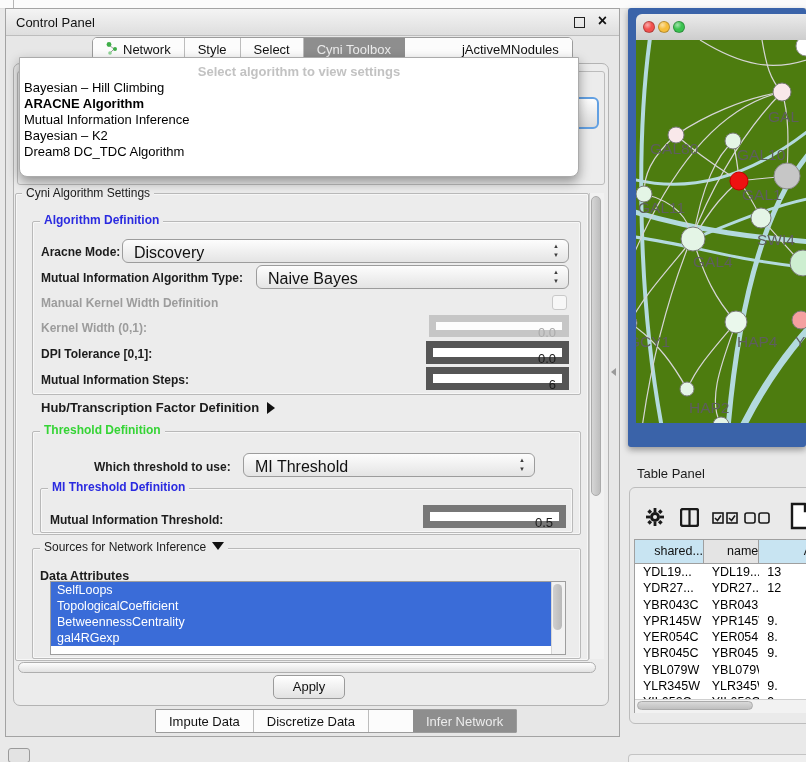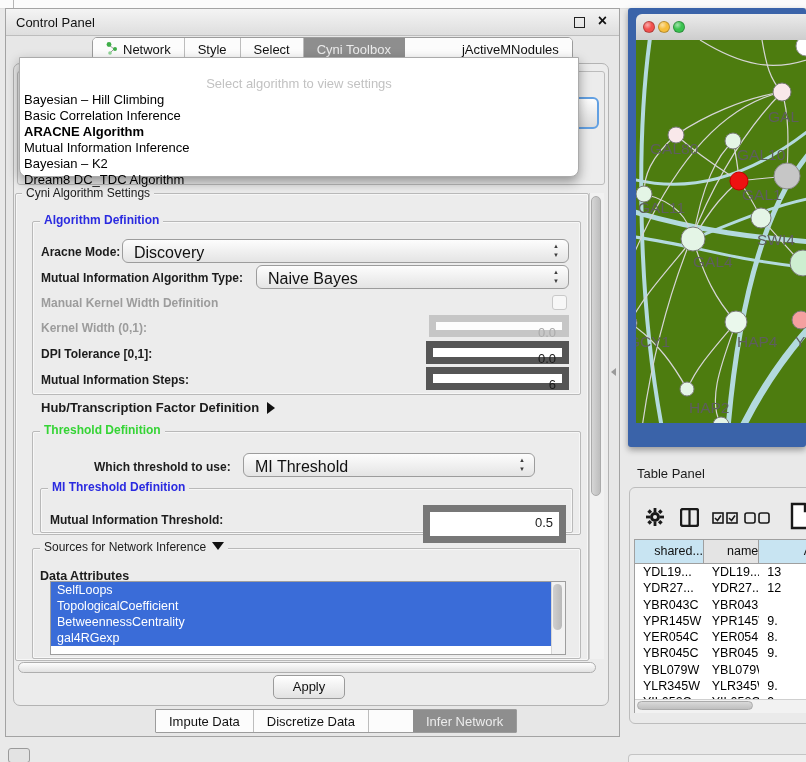--- a/index.html
+++ b/index.html
@@ -35,21 +35,21 @@
   
   #bg-group-frag{left:11px;top:62px;width:586px;height:112px;border:1px solid #bcbcbc;border-radius:3px;}
   #bg-combo-btn{left:567px;top:88px;width:22px;height:28px;border:2px solid #62a0e2;border-radius:6px;
                 background:linear-gradient(#fdfdfd,#dcdcdc);}
   #bg-combo2{left:35px;top:144px;width:532px;height:24px;border:1px solid #a6a6a6;border-radius:6px;
              background:#f2f2f2;color:#a9a9a9;font-size:13px;line-height:24px;padding-left:10px;box-sizing:border-box;overflow:hidden;}
 
   
   #algo-popup{left:13px;top:48px;width:560px;height:120px;background:#ffffff;border:1px solid #ababab;
               border-radius:0 0 8px 8px;box-shadow:0 5px 12px rgba(0,0,0,.38);z-index:5;box-sizing:border-box;}
-  #algo-prompt{text-align:center;color:#c2c2c2;font-size:13px;padding-top:18px;height:16px;}
+  #algo-prompt{text-align:center;color:#c2c2c2;font-size:13px;padding-top:6px;height:16px;font-weight:bold;}
   .dd-item{height:16px;line-height:16px;padding-left:4px;font-size:13px;color:#000;white-space:nowrap;}
   .dd-item.bold{font-weight:bold;}
 
   
   .groupbox{border:1px solid #b9b9b9;border-radius:2px;box-shadow:inset 0 0 0 1px #f7f7f7;}
   .grouptitle{position:absolute;background:#ececec;padding:0 4px;font-size:12px;line-height:13px;white-space:nowrap;}
 
   #cyni-group{left:9px;top:184px;width:572px;height:466px;}
   #cyni-title{left:16px;top:178px;color:#1c1c1c;text-align:right;}
   #algo-group{left:26px;top:212px;width:547px;height:172px;}
@@ -172,21 +172,20 @@
   <div class="abs" id="main-panel"></div>
 
   <div class="abs" id="bg-group-frag"></div>
   <div class="abs" id="bg-combo-btn"></div>
   <div class="abs" id="bg-combo2">gal-filtered.sif default node</div>
 
   <div class="abs" id="algo-popup">
     <div id="algo-prompt">Select algorithm to view settings</div>
     <div id="algo-items">
         <div class="dd-item">Bayesian – Hill Climbing</div>
-        <div class="dd-item">Basic Correlation Inference</div>
         <div class="dd-item bold">ARACNE Algorithm</div>
         <div class="dd-item">Mutual Information Inference</div>
         <div class="dd-item">Bayesian – K2</div>
         <div class="dd-item">Dream8 DC_TDC Algorithm</div>
       </div>
   </div>
 
   <div class="abs groupbox" id="cyni-group"></div>
   <span class="grouptitle" id="cyni-title">Cyni Algorithm Settings</span>
 
@@ -236,21 +235,21 @@
     <span class="arrows">
         <div>▲</div>
         <div>▼</div>
       </span>
   </div>
 
   <div class="abs groupbox" id="mithr-group"></div>
   <span class="grouptitle" id="mithr-title" style="color: rgb(42, 42, 224);">MI Threshold Definition</span>
 
   <span class="flabel" style="left:44px;top:504px;">Mutual Information Threshold:</span>
-  <div class="tfield" style="left:417px;top:496px;width:143px;height:38px;border-color:#777;">0.5</div>
+  <div class="tfield" style="left:417px;top:496px;width:143px;height:23px;border-color:#777;">0.5</div>
 
   <div class="abs groupbox" id="src-group"></div>
   <span class="grouptitle" id="src-title"><span>Sources for Network Inference</span><span class="tri-down"></span></span>
 
   <span class="abs" id="attr-label">Data Attributes</span>
   <div class="abs" id="attr-list">
       <div class="attr-item" style="background: rgb(58, 108, 216);">SelfLoops</div>
       <div class="attr-item" style="background: rgb(58, 108, 216);">TopologicalCoefficient</div>
       <div class="attr-item" style="background: rgb(58, 108, 216);">BetweennessCentrality</div>
       <div class="attr-item" style="background: rgb(58, 108, 216);">gal4RGexp</div>

